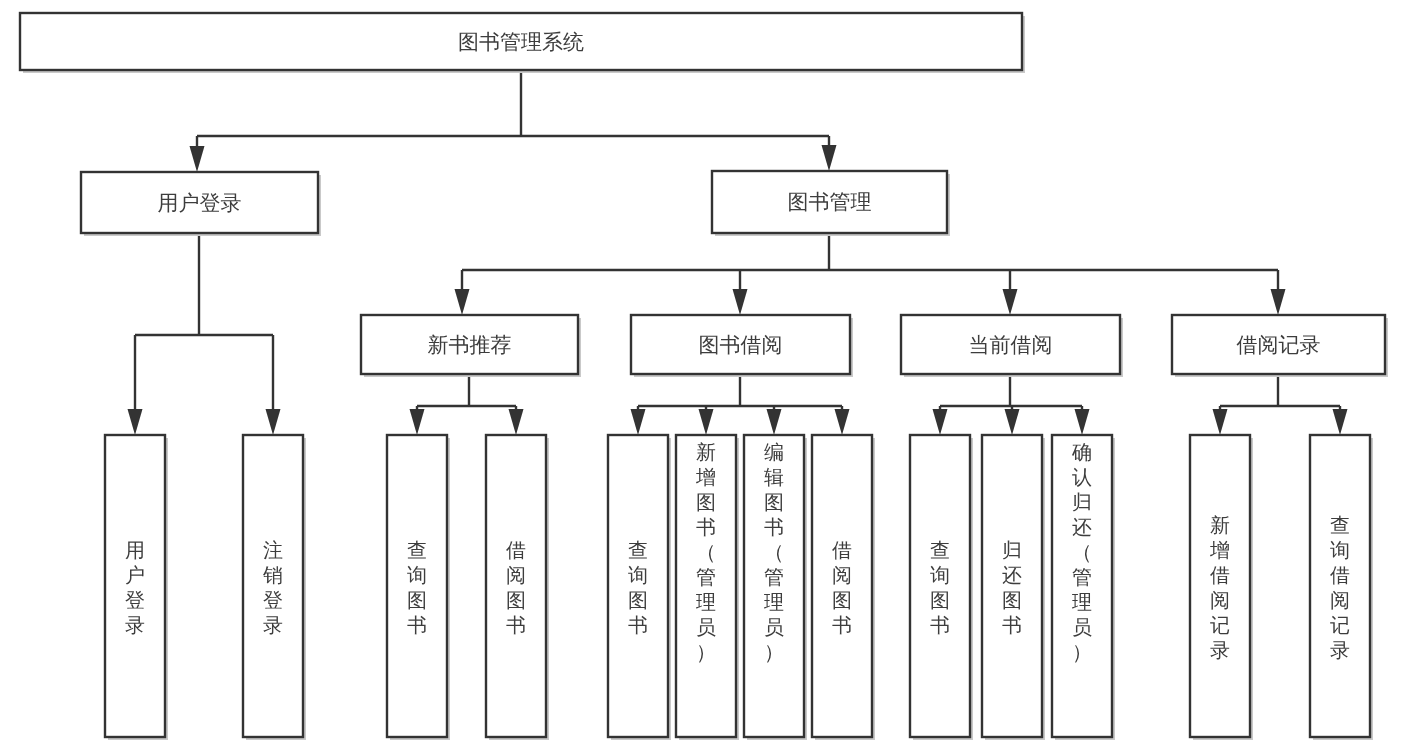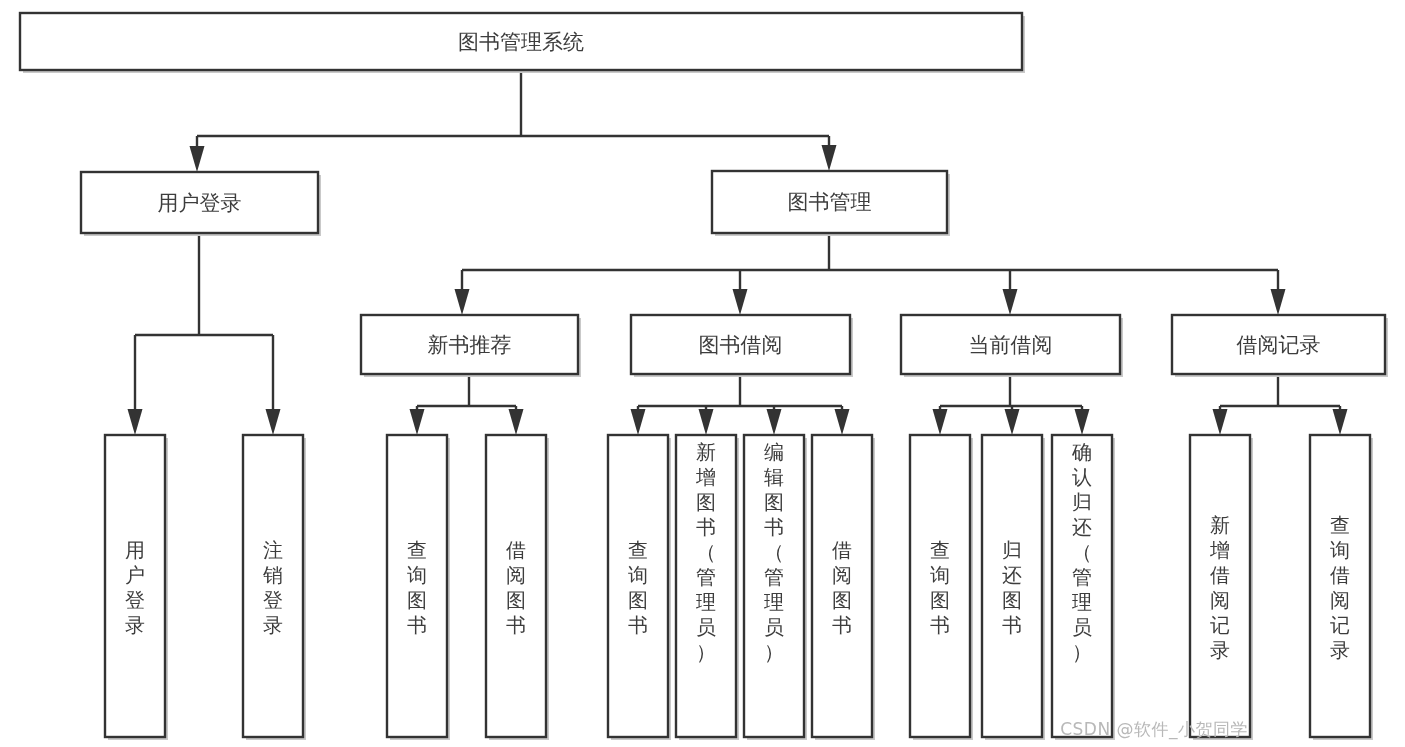--- a/index.html
+++ b/index.html
@@ -278,14 +278,13 @@
           <rect class="node-box" x="1190" y="435" width="60" height="302"></rect>
           <text class="node-label-v" x="1220" y="532"><tspan x="1220" dy="0">新</tspan><tspan x="1220" dy="25">增</tspan><tspan x="1220" dy="25">借</tspan><tspan x="1220" dy="25">阅</tspan><tspan x="1220" dy="25">记</tspan><tspan x="1220" dy="25">录</tspan></text>
         </g>
         <g>
           <rect class="node-shadow" x="1313" y="438" width="60" height="302"></rect>
           <rect class="node-box" x="1310" y="435" width="60" height="302"></rect>
           <text class="node-label-v" x="1340" y="532"><tspan x="1340" dy="0">查</tspan><tspan x="1340" dy="25">询</tspan><tspan x="1340" dy="25">借</tspan><tspan x="1340" dy="25">阅</tspan><tspan x="1340" dy="25">记</tspan><tspan x="1340" dy="25">录</tspan></text>
         </g>
       </g>
   </svg>
-  <div class="watermark-text">CSDN @软件_小贺同学</div>
 </div>
 
 </body></html>

